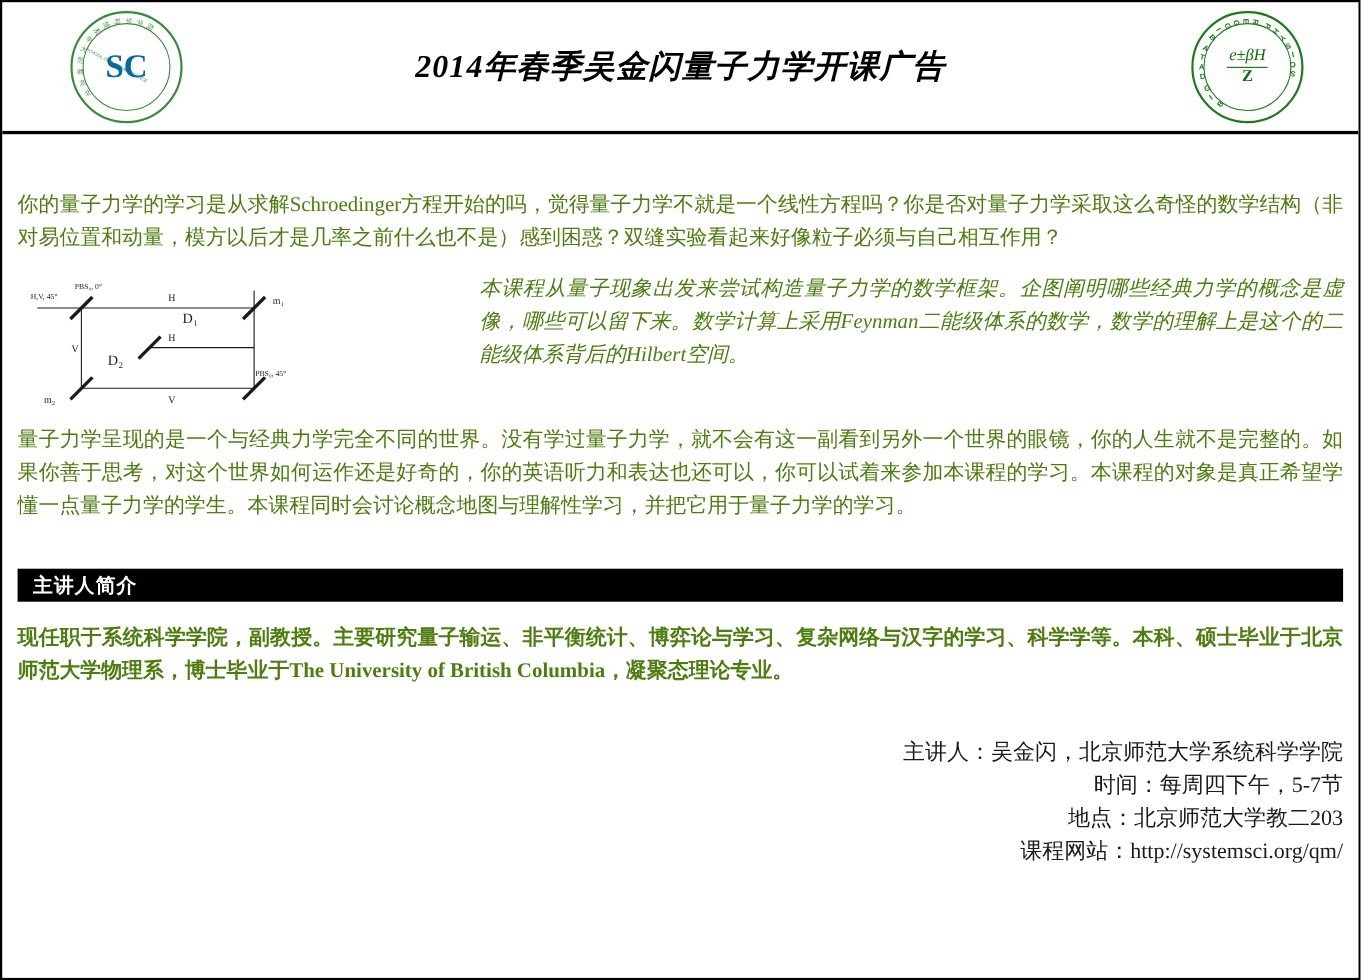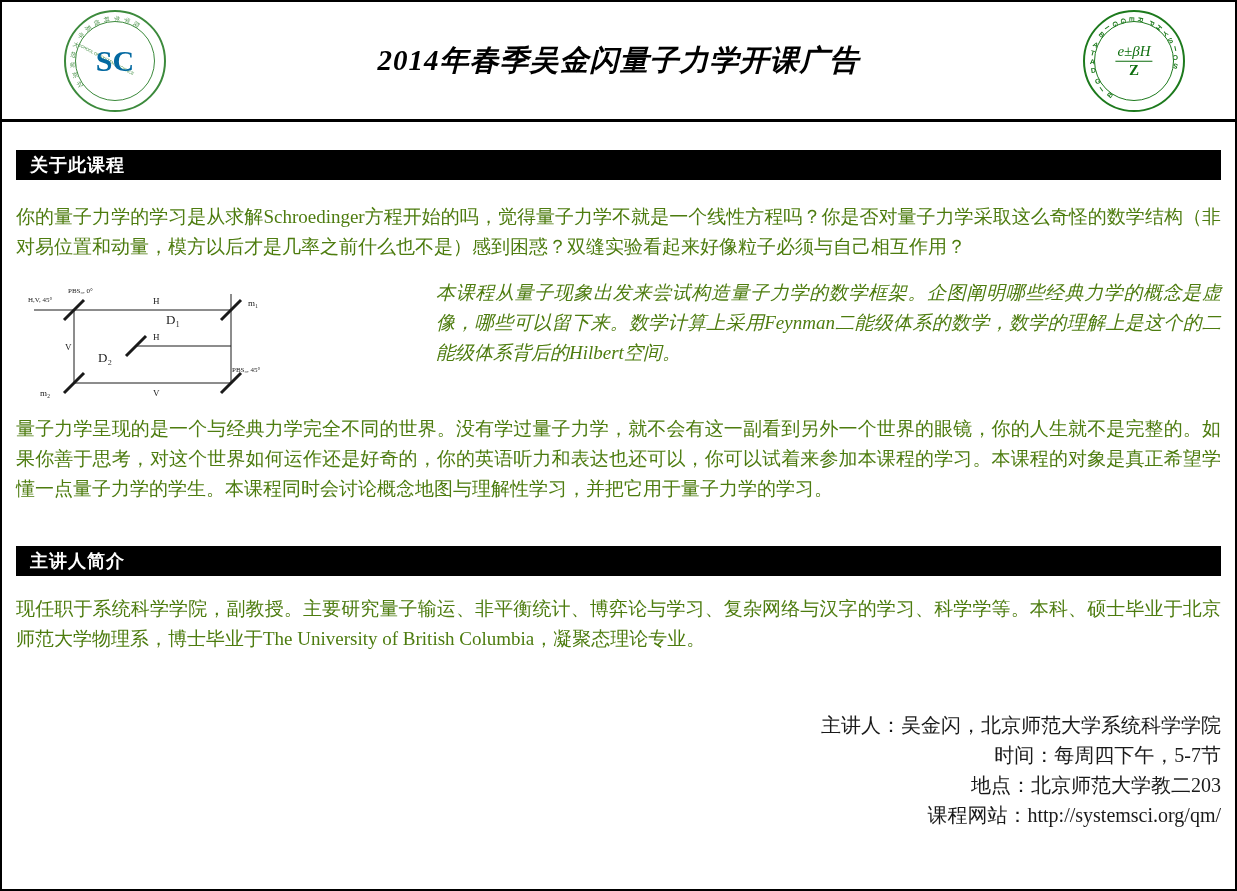--- a/index.html
+++ b/index.html
@@ -160,21 +160,22 @@
     flex: 1 1 auto;
     margin: 0;
     padding-top: 6px;
     font-style: italic;
   }
   #about-p3 {
     margin: 10px 0 16px 0;
   }
 
   #speaker-body {
-    margin: 18px 14px 12px 14px;
+    margin: 18px 14px 0 14px;
+    font-weight: bold;
   }
   #speaker-p { margin: 0; }
 
   
   #info-body {
     margin: 18px 14px 0 14px;
     text-align: right;
   }
   #info-body .info-line {
     font-family: "Liberation Serif", serif;
@@ -264,23 +265,20 @@
         </div>
         <div class="seal-center">
           <div class="frac-top">e±βH</div>
           <div class="frac-bot">Z</div>
         </div>
       </div>
     </div>
   </div>
 
   <div class="spacer-about"></div>
-  <div class="section-bar">
-    <span class="section-label">关于此课程</span>
-  </div>
 
   <div id="about-body">
     <p class="para" id="about-p1">你的量子力学的学习是从求解Schroedinger方程开始的吗，觉得量子力学不就是一个线性方程吗？你是否对量子力学采取这么奇怪的数学结构（非对易位置和动量，模方以后才是几率之前什么也不是）感到困惑？双缝实验看起来好像粒子必须与自己相互作用？</p>
 
     <div class="mid-row">
       <div id="figure-wrap">
         <svg width="300" height="120" viewBox="0 0 300 120" xmlns="http://www.w3.org/2000/svg">
 
           <g stroke="#1a1a1a" stroke-width="1" fill="none">
 

